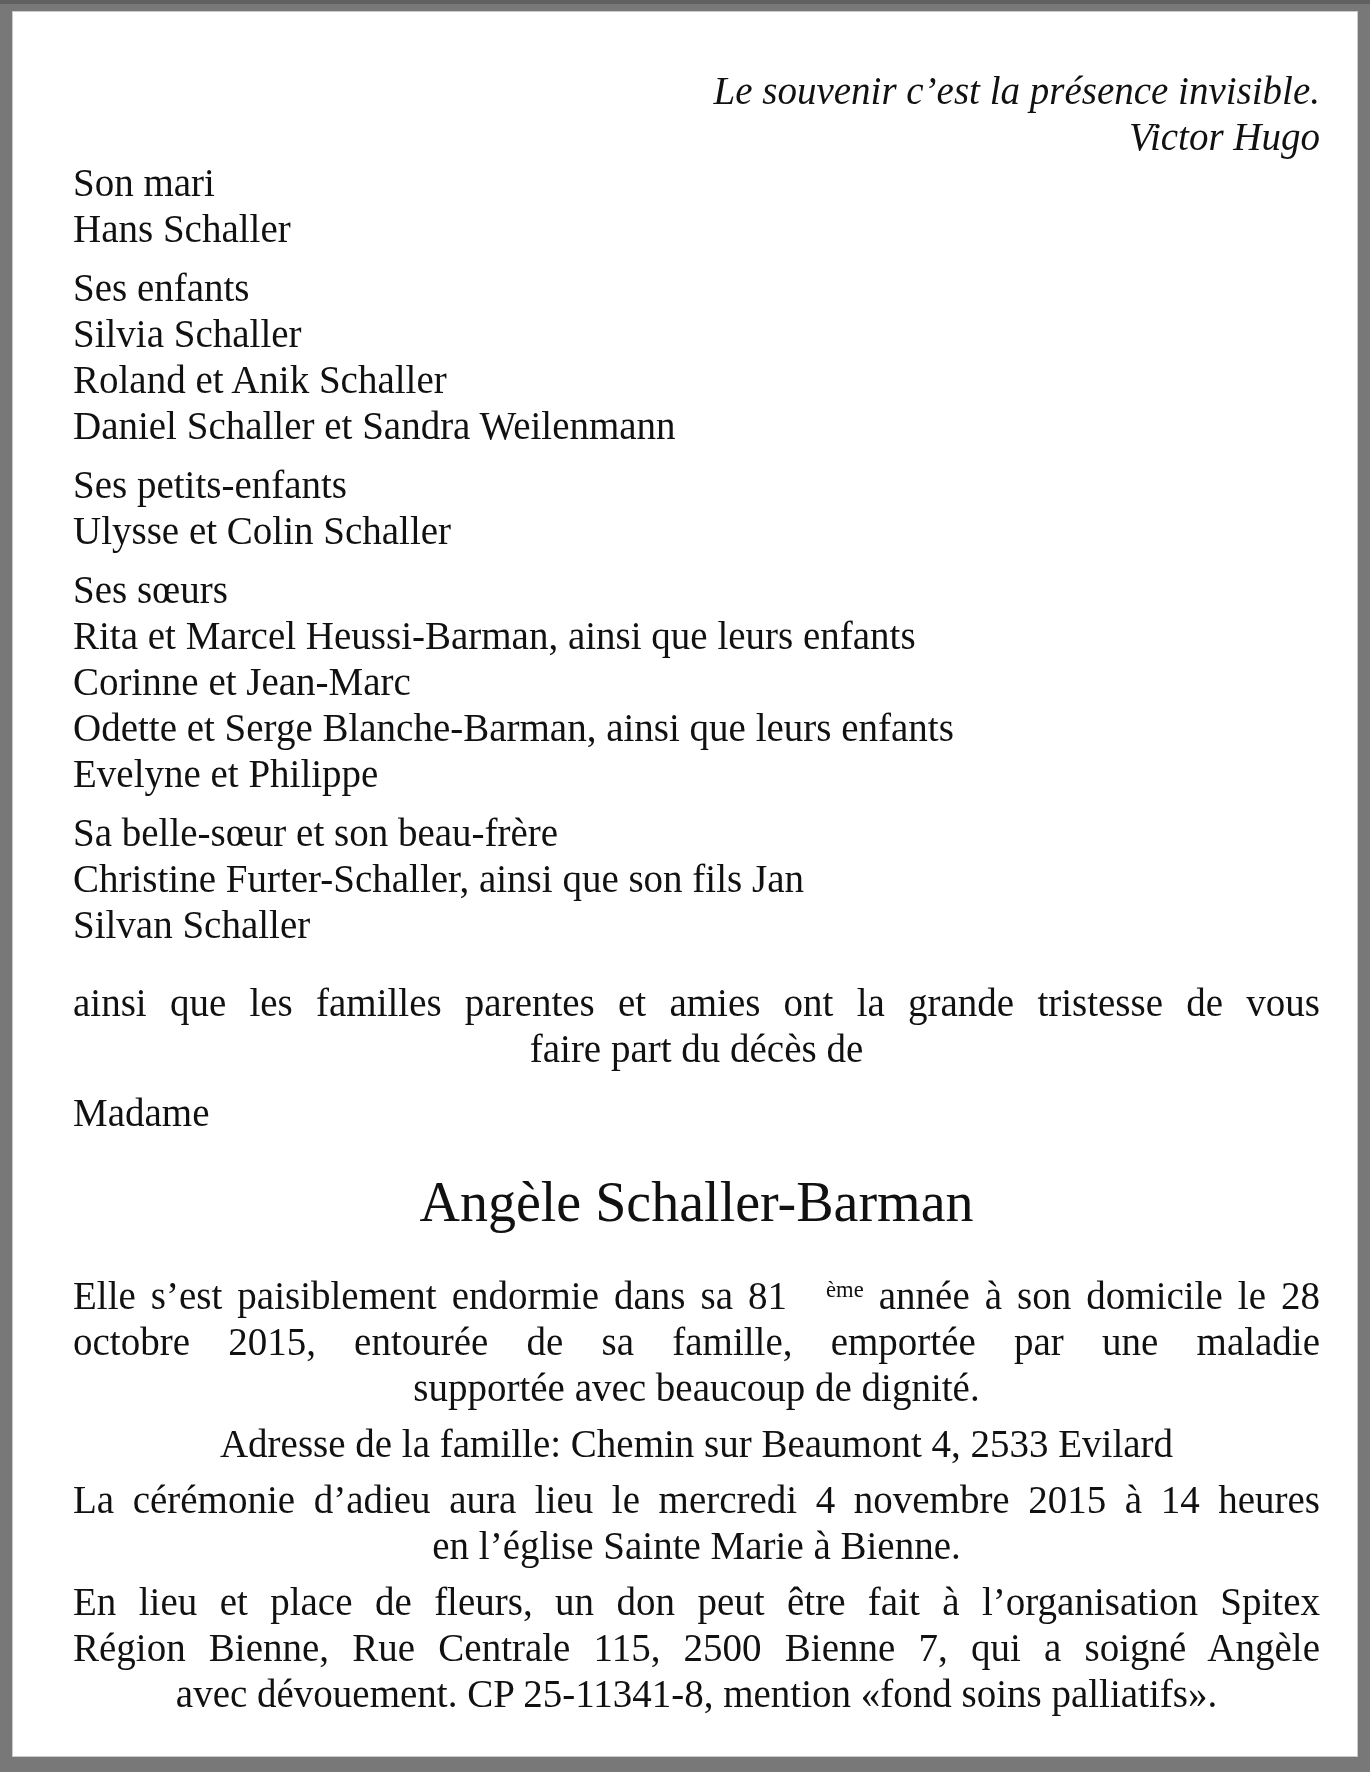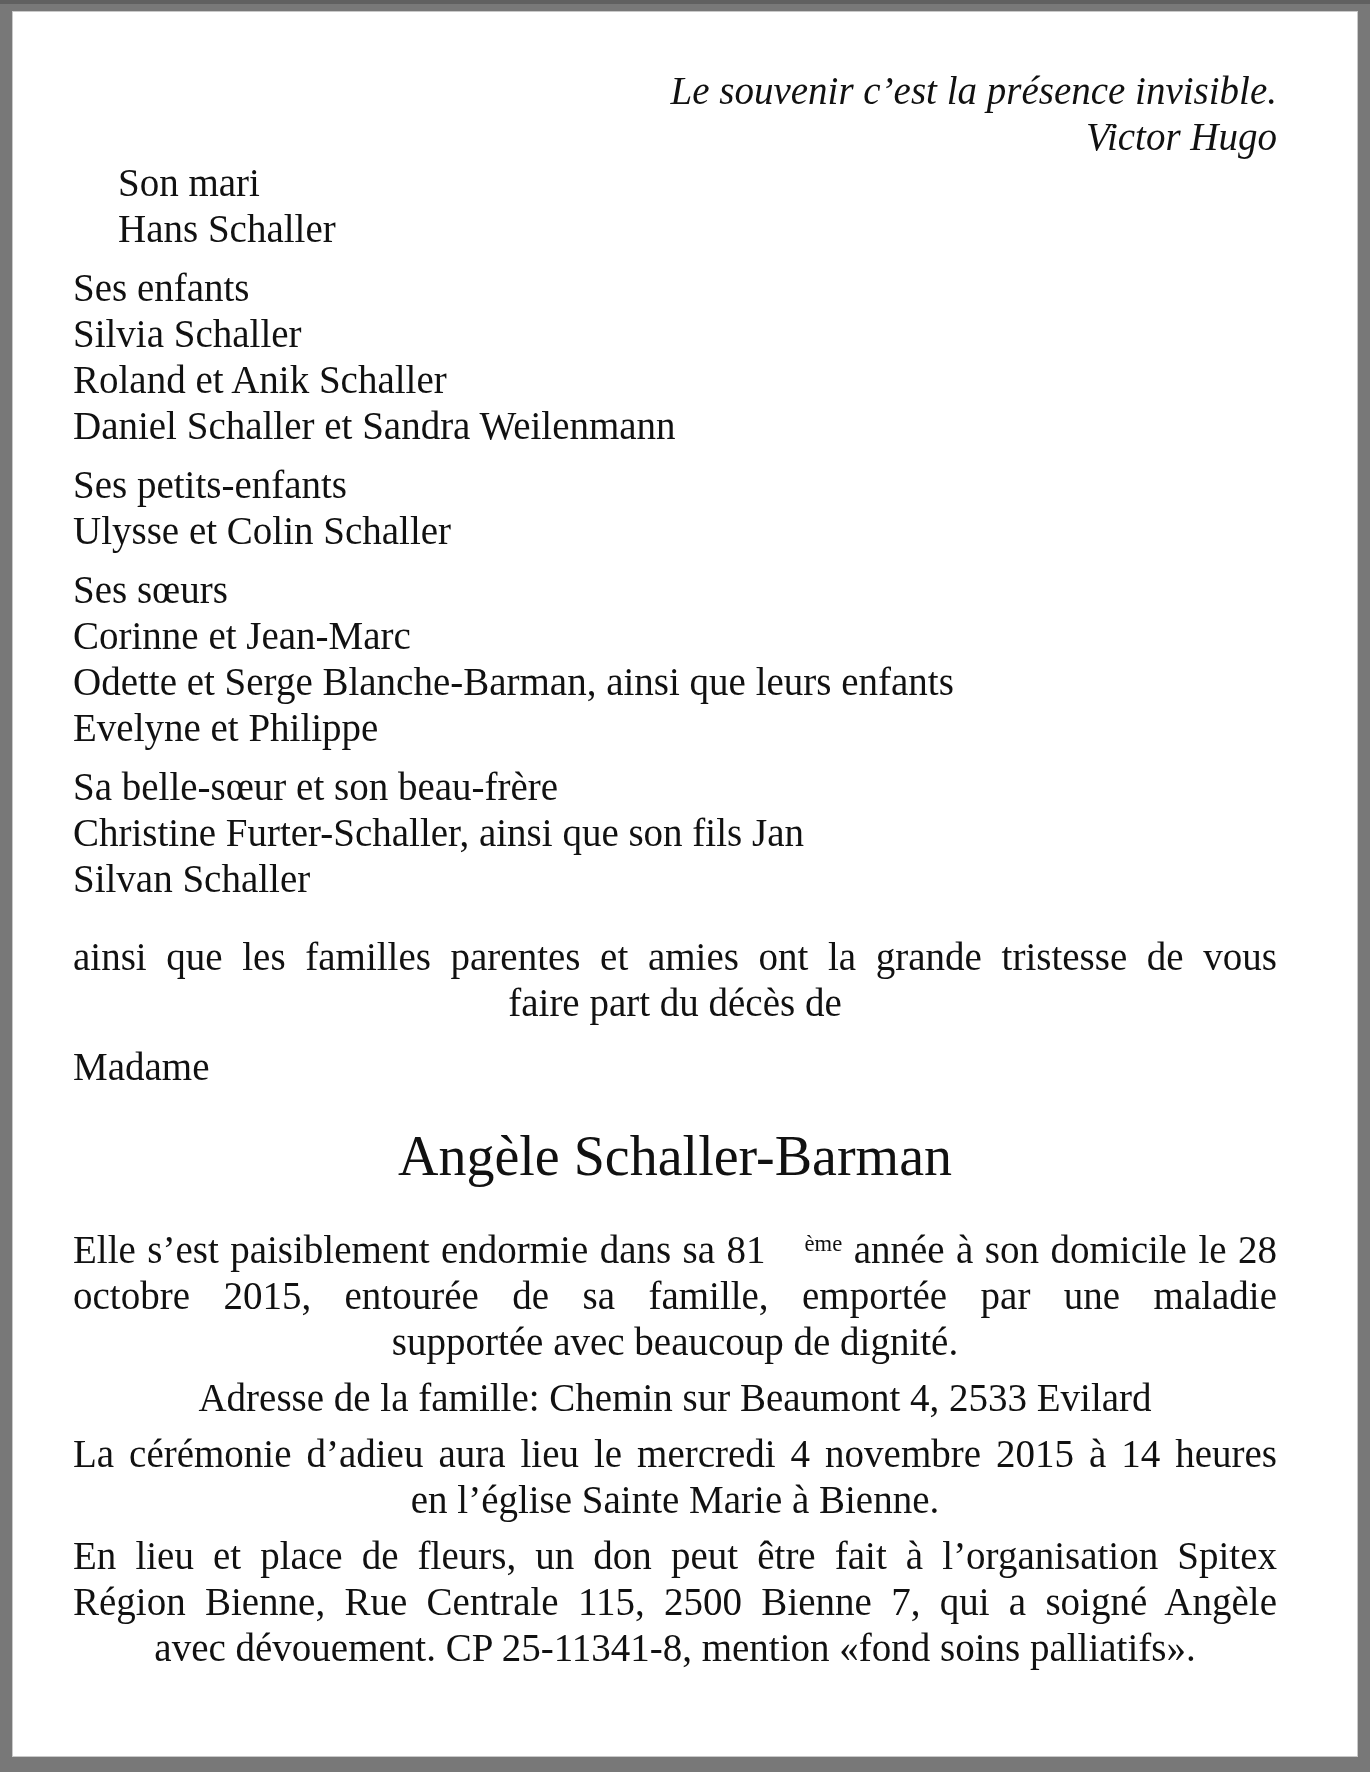--- a/index.html
+++ b/index.html
@@ -19,32 +19,32 @@
   }
   .page {
     position: absolute;
     left: 12px;
     top: 11px;
     width: 1346px;
     height: 1746px;
     background: #ffffff;
     border: 1px solid #c9c9c9;
     box-sizing: border-box;
-    padding: 56px 80px 0 60px;
+    padding: 56px 37px 0 60px;
     font-family: "Liberation Serif", "DejaVu Serif", serif;
     font-size: 39px;
     line-height: 46px;
     color: #111111;
   }
   .quote {
     text-align: right;
     font-style: italic;
   }
   .group { margin-top: 13px; }
-  .group.first { margin-top: 0; margin-left: 45px; }
+  .group.first { margin-top: 0; }
   .announcement { margin-top: 32px; }
   .jline {
     text-align: justify;
     text-align-last: justify;
   }
   .lline { text-align: center; }
   .salutation {
     margin-top: 18px;
     text-align: left;
   }
@@ -89,20 +89,21 @@
     <div>Daniel Schaller et Sandra Weilenmann</div>
   </div>
 
   <div class="group">
     <div>Ses petits-enfants</div>
     <div>Ulysse et Colin Schaller</div>
   </div>
 
   <div class="group">
     <div>Ses sœurs</div>
+    <div>Rita et Marcel Heussi-Barman, ainsi que leurs enfants</div>
     <div>Corinne et Jean-Marc</div>
     <div>Odette et Serge Blanche-Barman, ainsi que leurs enfants</div>
     <div>Evelyne et Philippe</div>
   </div>
 
   <div class="group">
     <div>Sa belle-sœur et son beau-frère</div>
     <div>Christine Furter-Schaller, ainsi que son fils Jan</div>
     <div>Silvan Schaller</div>
   </div>

